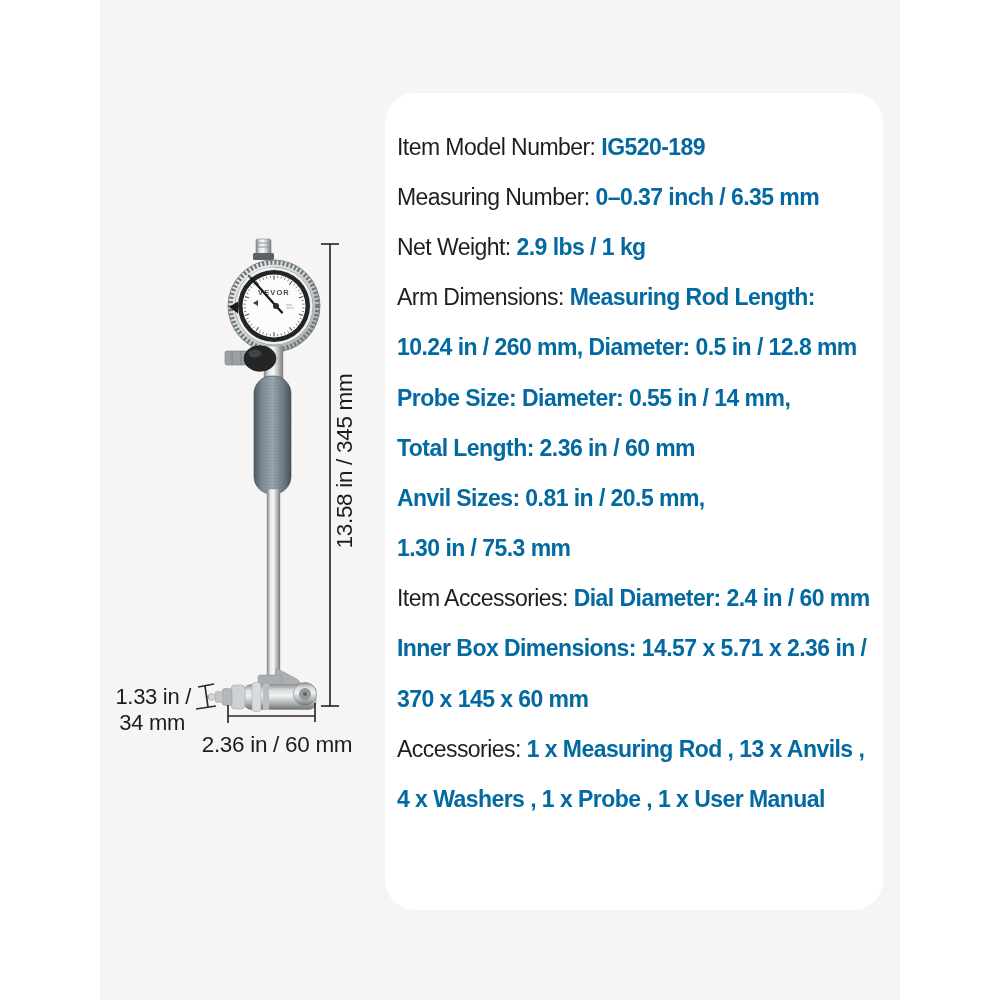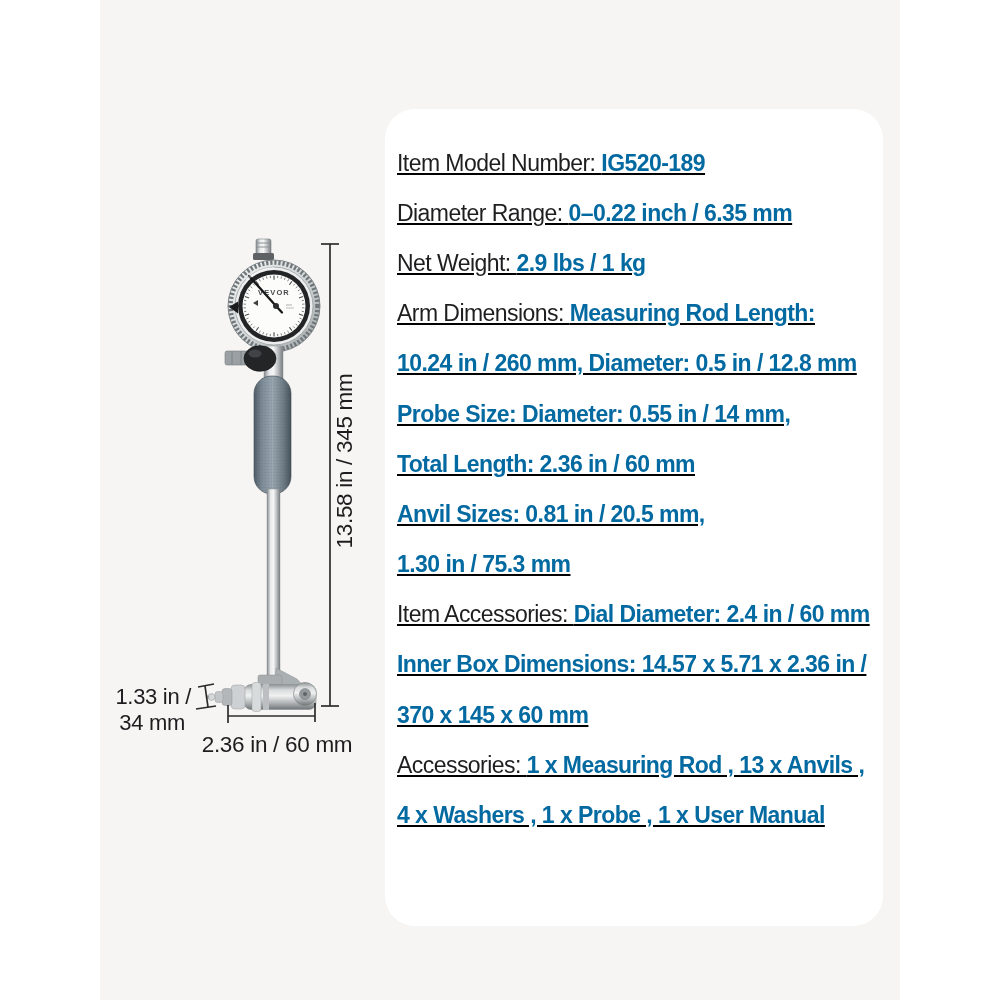--- a/index.html
+++ b/index.html
@@ -4,22 +4,22 @@
 <style>
   html,body{margin:0;padding:0;}
   body{
     width:1000px;height:1000px;position:relative;overflow:hidden;
     background:#ffffff;
     font-family:"Liberation Sans", sans-serif;
   }
   .panel{position:absolute;left:100px;top:0;width:800px;height:1000px;background:#f6f5f3;}
   .gauge-svg{position:absolute;left:0;top:0;width:1000px;height:1000px;pointer-events:none;}
   .card{
-    position:absolute;left:385px;top:109px;width:498px;height:817px;
-    background:#ffffff;border-radius:30px;text-decoration:underline;
+    position:absolute;left:385px;top:93px;width:498px;height:817px;
+    background:#ffffff;border-radius:30px;
   }
   .specs{padding:29px 4px 0 12px;}
   .spec-line{
     height:50.2px;display:flex;align-items:center;white-space:pre;
     font-size:23px;letter-spacing:-0.55px;color:#1e1e20;
   }
   .spec-line .lbl{font-weight:400;color:#1e1e20;}
   .spec-line .val{font-weight:700;color:#0369a1;}
   .dim-label{font-size:22.5px;fill:#1d1d1f;letter-spacing:-0.3px;font-family:"Liberation Sans",sans-serif;}
   .dim-label-sm{font-size:22px;fill:#1d1d1f;letter-spacing:-0.3px;font-family:"Liberation Sans",sans-serif;}
@@ -188,21 +188,21 @@
     </g>
     <text transform="translate(352,461) rotate(-90)" text-anchor="middle" class="dim-label">13.58 in / 345 mm</text>
     <text x="191" y="704" text-anchor="end" class="dim-label-sm">1.33 in /</text>
     <text x="185" y="730" text-anchor="end" class="dim-label-sm">34 mm</text>
     <text x="277" y="752" text-anchor="middle" class="dim-label">2.36 in / 60 mm</text>
   </svg>
 
   <div class="card">
     <div class="specs" id="specs">
         <div class="spec-line"><span class="lbl">Item Model Number: </span><span class="val">IG520-189</span></div>
-        <div class="spec-line"><span class="lbl">Diameter Range: </span><span class="val">0–0.22 inch / 6.35 mm</span></div>
+        <div class="spec-line"><span class="lbl">Measuring Number: </span><span class="val">0–0.37 inch / 6.35 mm</span></div>
         <div class="spec-line"><span class="lbl">Net Weight: </span><span class="val">2.9 lbs / 1 kg</span></div>
         <div class="spec-line"><span class="lbl">Arm Dimensions: </span><span class="val">Measuring Rod Length:</span></div>
         <div class="spec-line"><span class="val">10.24 in / 260 mm, Diameter: 0.5 in / 12.8 mm</span></div>
         <div class="spec-line"><span class="val">Probe Size: Diameter: 0.55 in / 14 mm,</span></div>
         <div class="spec-line"><span class="val">Total Length: 2.36 in / 60 mm</span></div>
         <div class="spec-line"><span class="val">Anvil Sizes: 0.81 in / 20.5 mm,</span></div>
         <div class="spec-line"><span class="val">1.30 in / 75.3 mm</span></div>
         <div class="spec-line"><span class="lbl">Item Accessories: </span><span class="val">Dial Diameter: 2.4 in / 60 mm</span></div>
         <div class="spec-line"><span class="val">Inner Box Dimensions: 14.57 x 5.71 x 2.36 in /</span></div>
         <div class="spec-line"><span class="val">370 x 145 x 60 mm</span></div>

